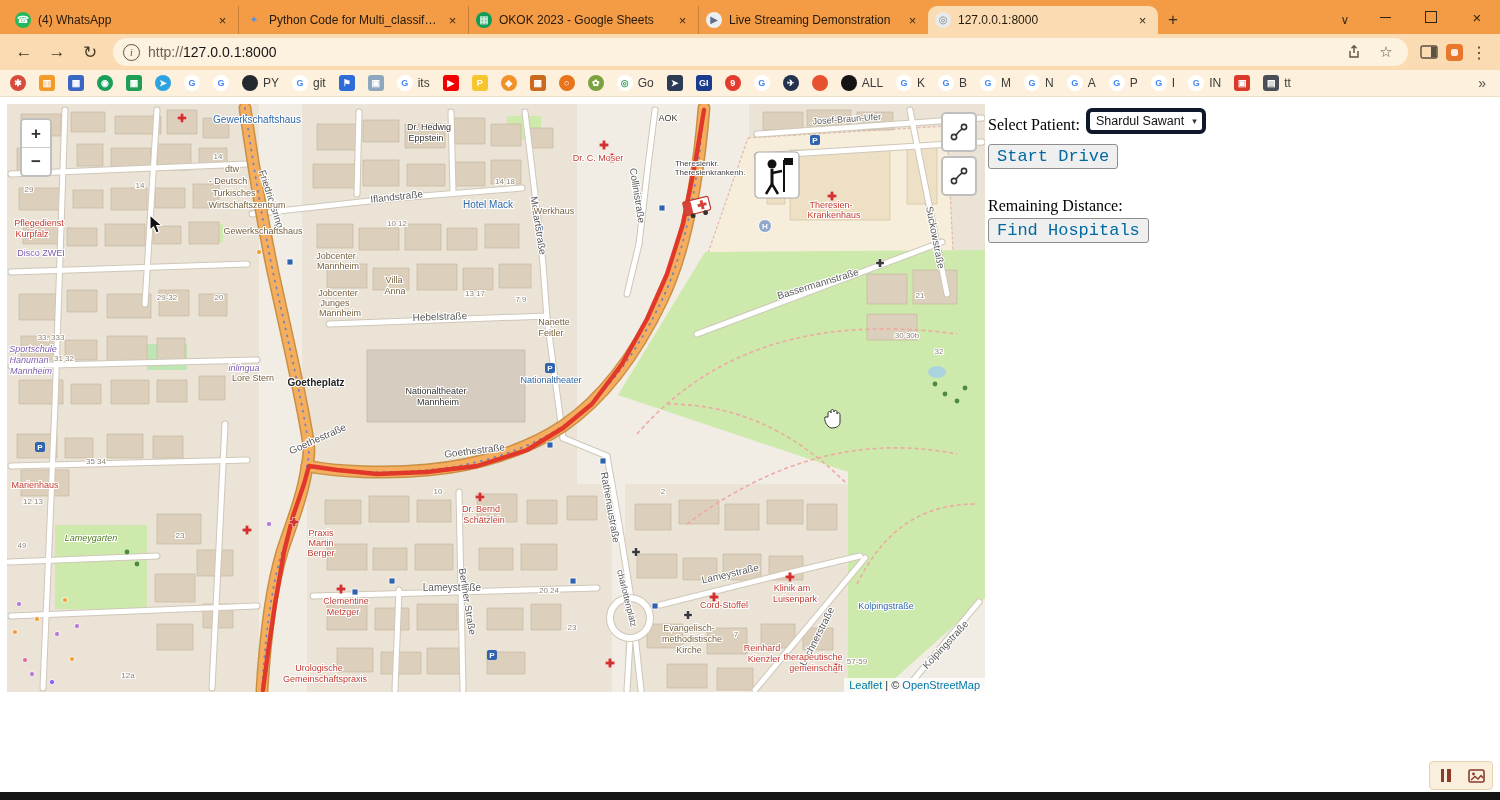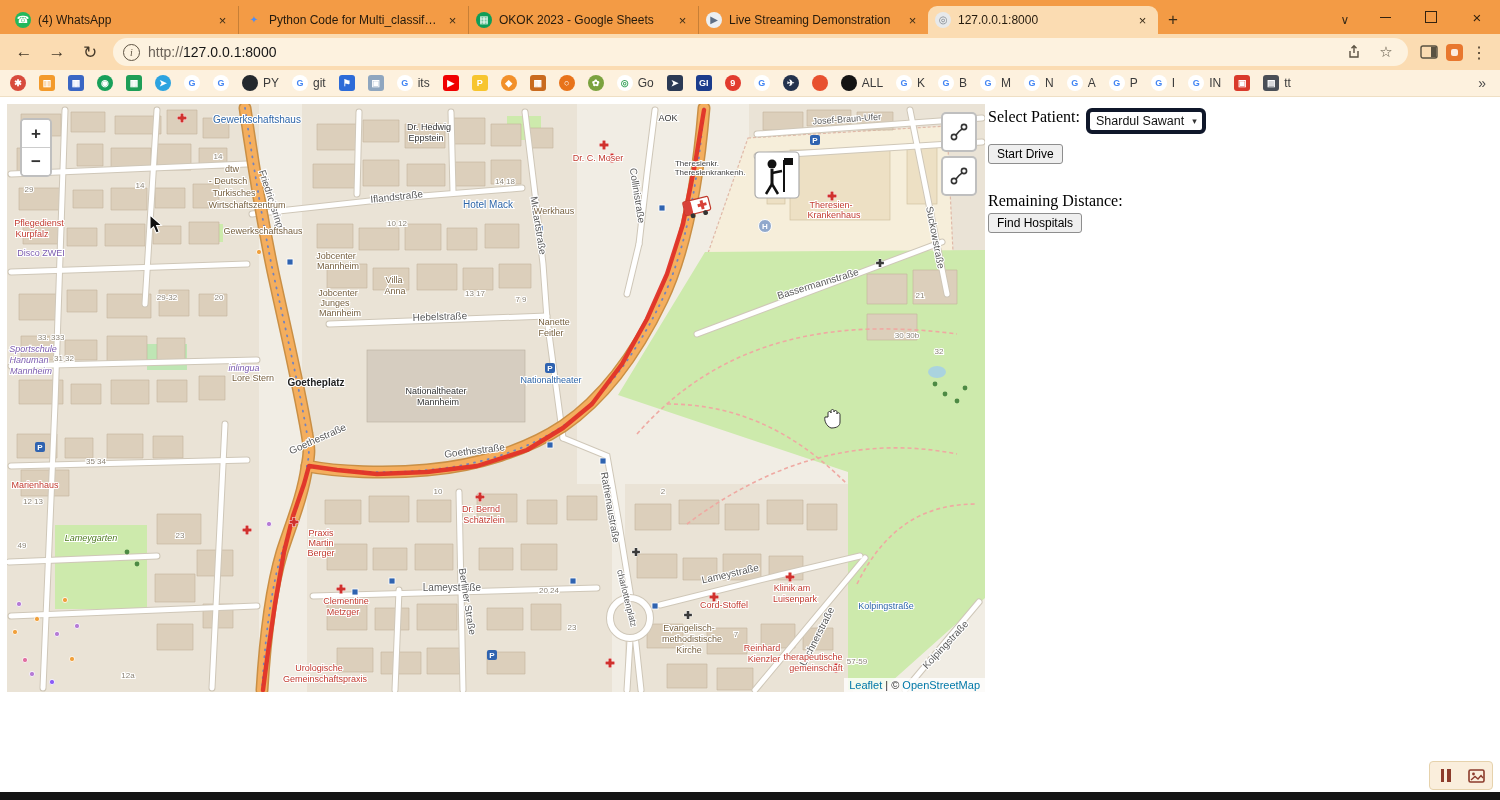--- a/index.html
+++ b/index.html
@@ -69,27 +69,27 @@
                border:2px solid rgba(0,0,0,.25);border-radius:5px;display:flex;
                align-items:center;justify-content:center;z-index:6}
   #rb1{top:8px} #rb2{top:52px}
   .attribution{position:absolute;right:0;bottom:0;background:rgba(255,255,255,.78);
                font-size:11px;padding:1px 5px;color:#333;z-index:6;white-space:nowrap}
   .attr-link{color:#0078A8}
 
   
   .panel{position:absolute;left:988px;top:108px;width:505px;font-family:"Liberation Serif",serif;
          font-size:16px;color:#000}
-  .prow{margin-bottom:10px;display:flex;align-items:flex-start;gap:6px}
+  .prow{margin-bottom:10px;display:flex;align-items:flex-end;gap:6px}
   .selectbox{display:inline-flex;align-items:center;gap:8px;border:4px solid #0f172a;
              border-radius:6px;background:#fff;font-family:"Liberation Sans",sans-serif;
              font-size:12.5px;padding:2px 5px 2px 6px;color:#111}
   .caret{font-size:9px;color:#333}
   .btn{display:inline-block;background:#EFEFEF;border:1px solid #8E8E8E;border-radius:3px;
-       font-family:Liberation Sans, sans-serif;font-size:12px;padding:2px 8px;color:#000000}
+       font-family:Liberation Mono, monospace;font-size:17px;padding:2px 8px;color:#0369a1}
   .gap20{height:18px}
   .pline{margin:0 0 3px 0}
 
   
   .media-controls{position:absolute;left:1429px;top:761px;width:64px;height:29px;
                   background:#FAEEDC;border:1px solid #E6D2AC;border-radius:4px;display:flex;
                   align-items:center;justify-content:space-around;box-sizing:border-box}
   .mc-btn{display:flex;align-items:center;justify-content:center;width:26px;height:24px}
   .pausebars{display:flex;gap:3px}
   .pausebars span{display:block;width:3.5px;height:13px;background:#8C3B2B}

